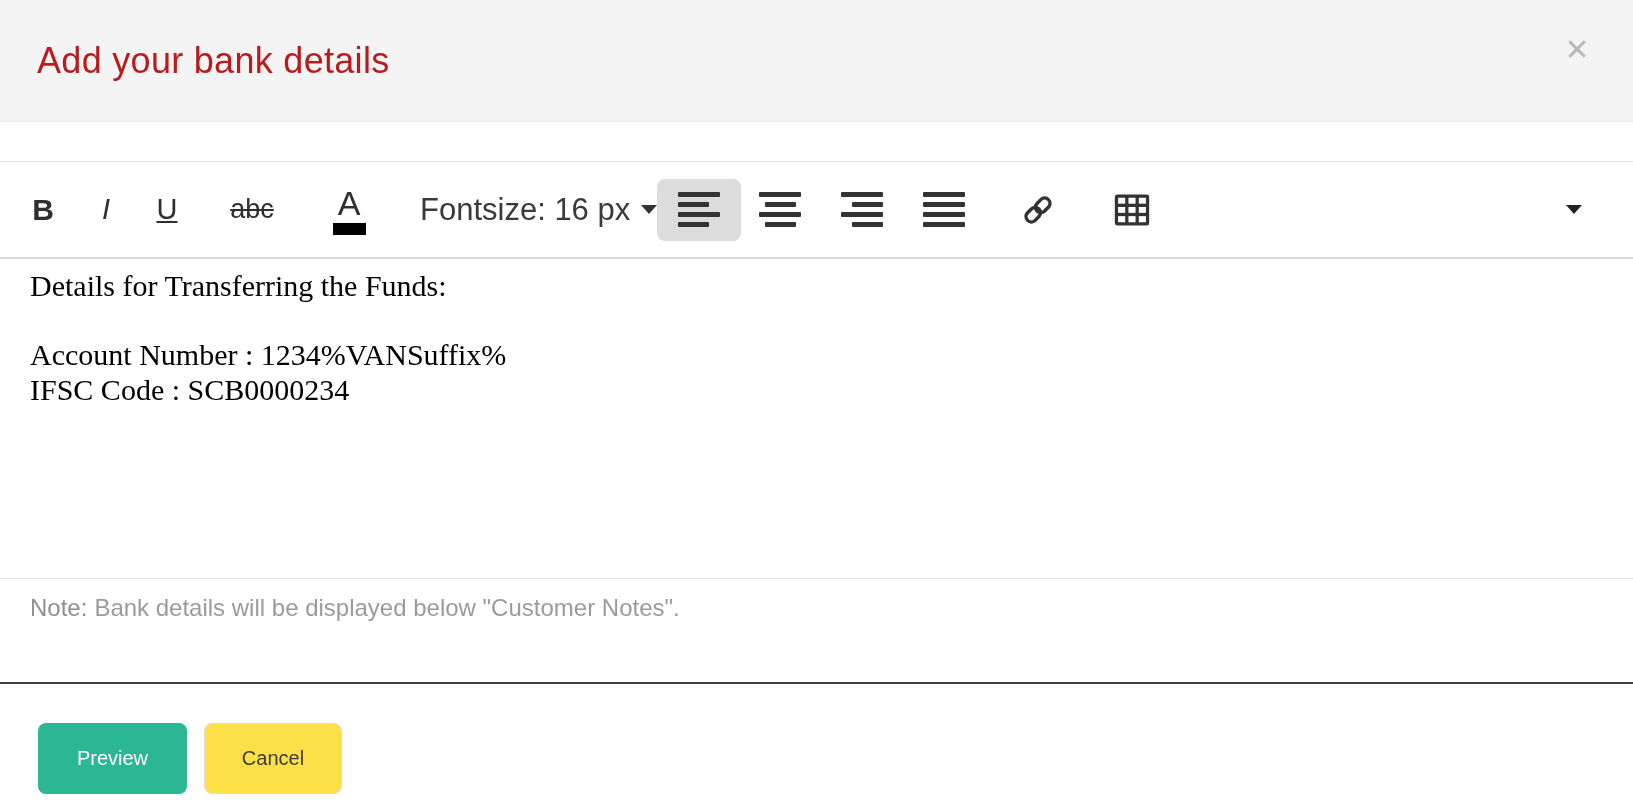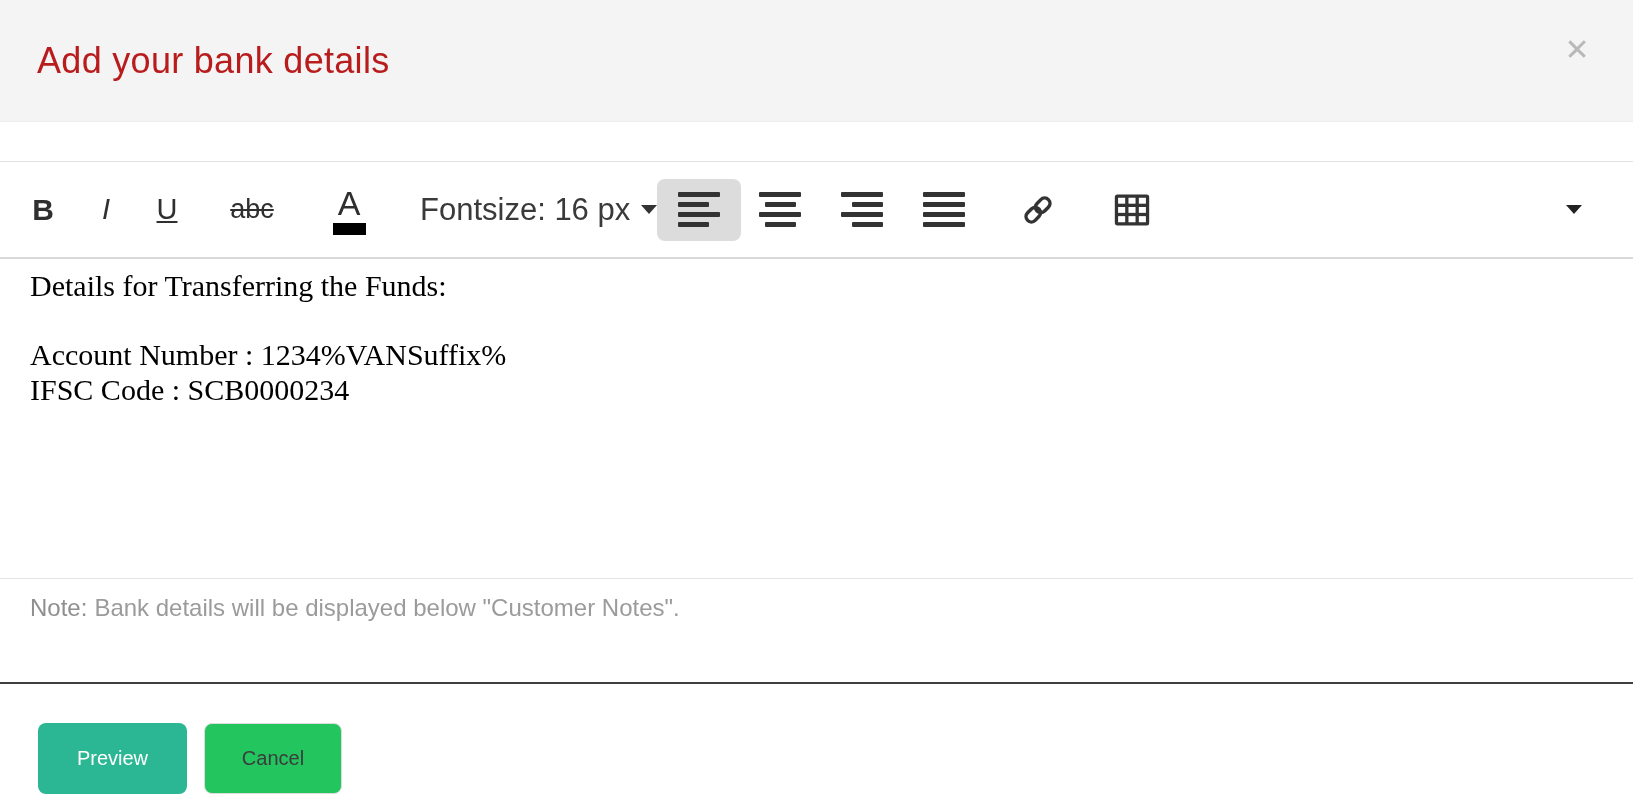--- a/index.html
+++ b/index.html
@@ -78,21 +78,21 @@
   .note-text { margin-left: 7px; }
 
   
   .footer { height: 125px; padding: 39px 0 0 38px; display: flex; align-items: flex-start; }
   .btn {
     height: 71px; border-radius: 8px; font-size: 20px; display: flex;
     align-items: center; justify-content: center; cursor: pointer;
     font-family: "Liberation Sans", sans-serif;
   }
   .btn-preview { width: 149px; background: #2bb793; color: #ffffff; border: none; }
-  .btn-cancel  { width: 138px; background: #22c55e; color: #3c3c3c; border: 1px solid #dcdcdc; margin-left: 17px; }
+  .btn-cancel  { width: 138px; background: #fde047; color: #3c3c3c; border: 1px solid #dcdcdc; margin-left: 17px; }
 
   svg { display: block; }
 </style>
 </head>
 <body>
 
 <div class="modal">
 
   <div class="modal-header">
     <div class="modal-title">Add your bank details</div>

